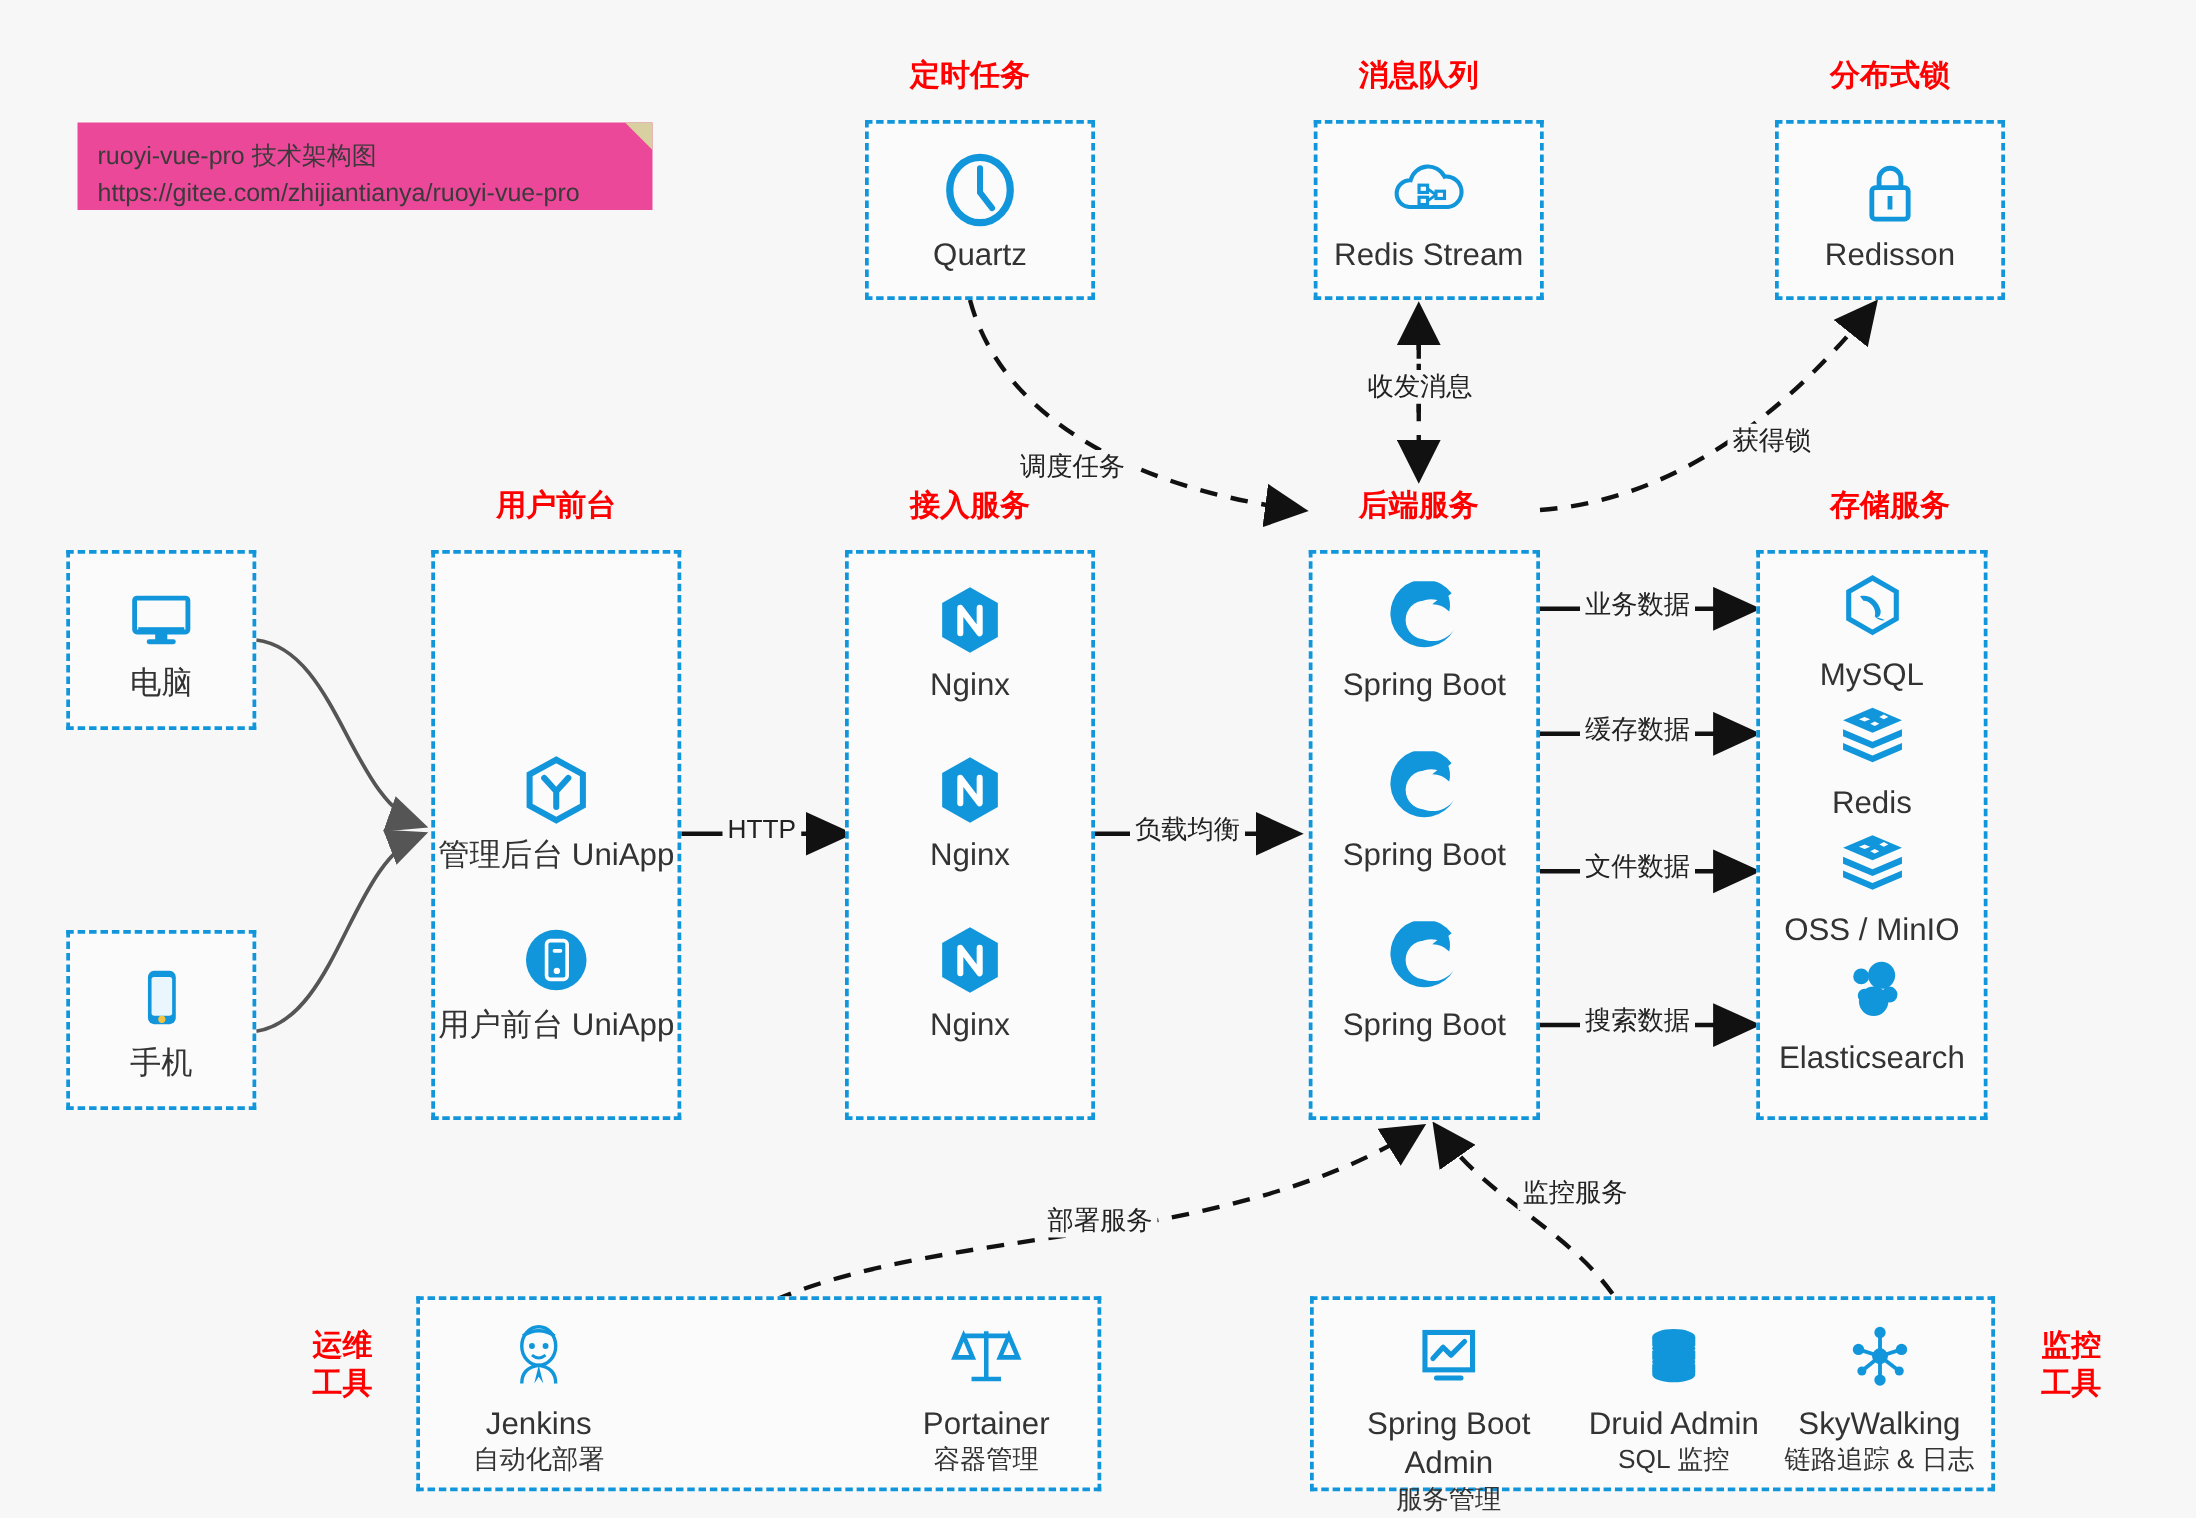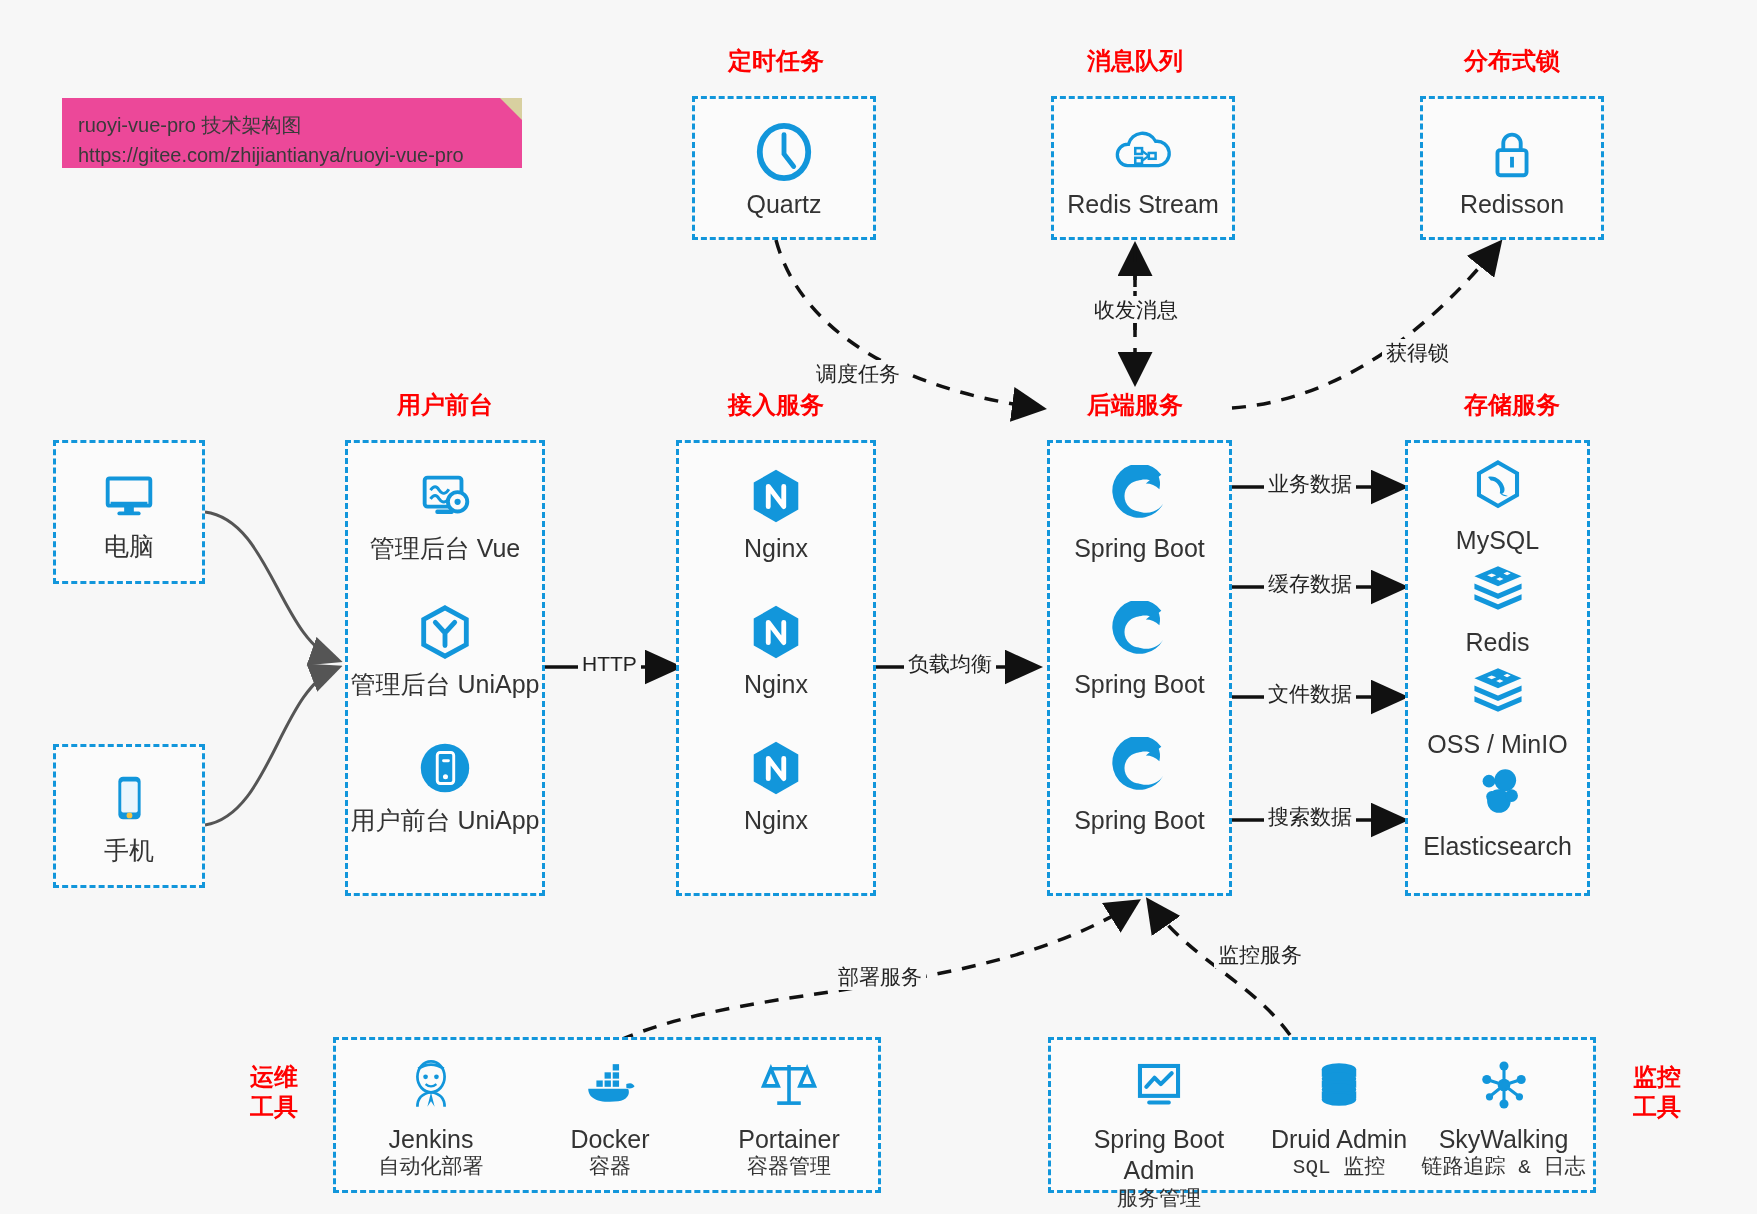--- a/index.html
+++ b/index.html
@@ -41,21 +41,20 @@
     font-size:25px;
     color:#333;
     line-height:1.25;
     white-space:pre-line;
   }
   .cell .sub{
     display:block;
     font-size:21px;
     color:#333;
     line-height:1.25;
-    font-family:Liberation Mono, monospace;
   }
 
   
   .note{
     position:absolute;
     background:#ec4899;
     padding:12px 16px 14px 16px;
     box-sizing:border-box;
     font-size:20px;
     color:#3a3a3a;
@@ -194,33 +193,20 @@
           <rect x="24" y="15" width="17" height="32" rx="2" fill="#eaf6fd"></rect>
           <circle cx="32.5" cy="50" r="3" fill="#f5c342"></circle>
         </svg>
       </span>
       <span class="lbl">手机</span>
     </div>
   </div>
 
   <div class="grp-title" style="left:345px;top:390px;width:200px;">用户前台</div>
   <div class="box" style="left:345px;top:440px;width:200px;height:456px;">
-    <div class="cell" style="top:22px;">
-      <span class="ico">
-        <svg viewBox="0 0 64 64" width="62" height="62">
-          <rect x="11" y="13" width="38" height="30" rx="3" fill="none" stroke="#1296db" stroke-width="4"></rect>
-          <path d="M17 26 q5 -7 9 0 q5 7 10 -1" fill="none" stroke="#1296db" stroke-width="3"></path>
-          <path d="M17 35 q5 -7 9 0 q5 7 10 -1" fill="none" stroke="#1296db" stroke-width="3"></path>
-          <circle cx="45" cy="38" r="10" fill="#fbfbfb" stroke="#1296db" stroke-width="4"></circle>
-          <circle cx="45" cy="38" r="3.2" fill="#1296db"></circle>
-          <rect x="22" y="46" width="19" height="4.5" rx="2" fill="#1296db"></rect>
-        </svg>
-      </span>
-      <span class="lbl">管理后台 Vue</span>
-    </div>
     <div class="cell" style="top:158px;">
       <span class="ico">
         <svg viewBox="0 0 64 64" width="62" height="62">
           <path d="M32 7 L54 19 L54 45 L32 57 L10 45 L10 19 Z" fill="none" stroke="#1296db" stroke-width="5"></path>
           <path d="M22 22 L32 33 L42 22 M32 33 L32 46" fill="none" stroke="#1296db" stroke-width="5" stroke-linecap="round"></path>
         </svg>
       </span>
       <span class="lbl">管理后台 UniApp</span>
     </div>
     <div class="cell" style="top:294px;">
@@ -358,36 +344,20 @@
           <path d="M18 14 q14 -9 28 0" fill="none" stroke="#1296db" stroke-width="3"></path>
           <circle cx="26" cy="23" r="2.6" fill="#1296db"></circle>
           <circle cx="38" cy="23" r="2.6" fill="#1296db"></circle>
           <path d="M26 31 q6 5 12 0" fill="none" stroke="#1296db" stroke-width="2.6"></path>
           <path d="M17 56 q0 -14 15 -16 q15 2 15 16" fill="none" stroke="#1296db" stroke-width="3"></path>
           <path d="M32 40 l-4 16 l4 -6 l4 6 z" fill="#1296db"></path>
         </svg>
       </span>
       <span class="lbl">Jenkins</span>
       <span class="sub">自动化部署</span>
-    </div>
-    <div class="cell" style="left:189px;width:170px;top:16px;">
-      <span class="ico">
-        <svg viewBox="0 0 64 64" width="58" height="58">
-          <rect x="17" y="27" width="7" height="7" fill="#1296db"></rect>
-          <rect x="26" y="27" width="7" height="7" fill="#1296db"></rect>
-          <rect x="35" y="27" width="7" height="7" fill="#1296db"></rect>
-          <rect x="26" y="18" width="7" height="7" fill="#1296db"></rect>
-          <rect x="35" y="18" width="7" height="7" fill="#1296db"></rect>
-          <rect x="35" y="9" width="7" height="7" fill="#1296db"></rect>
-          <path d="M8 36 h44 c3 6 -2 13 -11 14 c-9 1 -22 1 -28 -4 c-4 -3 -5 -7 -5 -10 z" fill="#1296db"></path>
-          <path d="M50 31 q7 -3 9 3 q-4 3 -9 1" fill="#1296db"></path>
-        </svg>
-      </span>
-      <span class="lbl">Docker</span>
-      <span class="sub">容器</span>
     </div>
     <div class="cell" style="left:368px;width:170px;top:16px;">
       <span class="ico">
         <svg viewBox="0 0 64 64" width="58" height="58">
           <line x1="32" y1="10" x2="32" y2="52" stroke="#1296db" stroke-width="4"></line>
           <line x1="12" y1="14" x2="52" y2="14" stroke="#1296db" stroke-width="4"></line>
           <path d="M12 14 L4 33 h16 z" fill="none" stroke="#1296db" stroke-width="4"></path>
           <path d="M52 14 L44 33 h16 z" fill="none" stroke="#1296db" stroke-width="4"></path>
           <line x1="19" y1="52" x2="45" y2="52" stroke="#1296db" stroke-width="4"></line>
         </svg>

